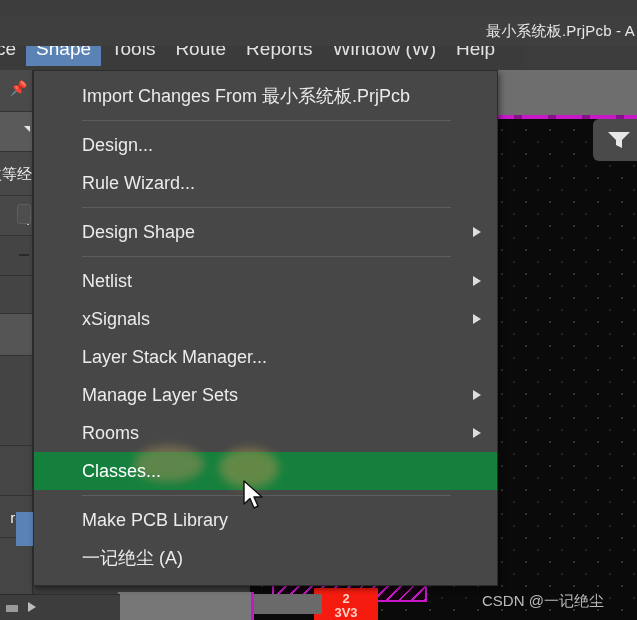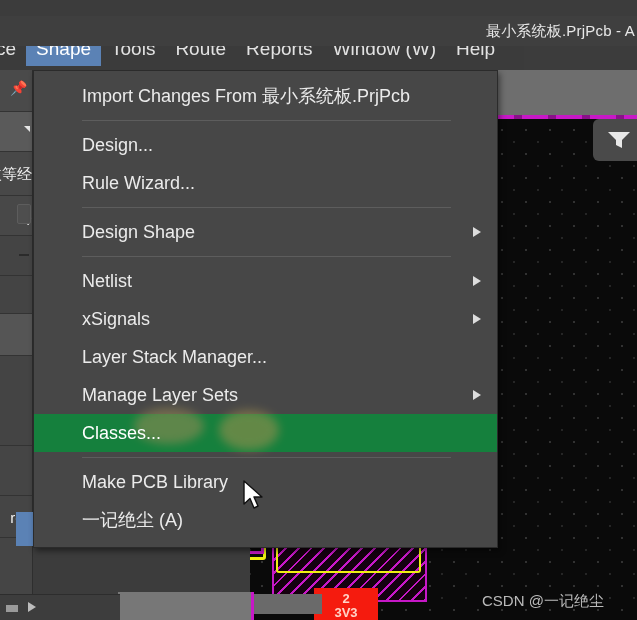--- a/index.html
+++ b/index.html
@@ -306,20 +306,24 @@
 
     <div class="item">
       <span>Layer Stack Manager...</span>
     </div>
 
     <div class="item">
       <span>Manage Layer Sets</span>
       <span class="sub-arrow"></span>
     </div>
 
+    <div class="item">
+      <span>Rooms</span>
+      <span class="sub-arrow"></span>
+    </div>
 
     <div class="item sel">
       <span class="blur-blob" style="left:100px; top:-6px; width:70px; height:36px; background:#9a8b55;"></span>
       <span class="blur-blob" style="left:185px; top:-4px; width:60px; height:40px; background:#a3904f;"></span>
       <span style="position:relative; z-index:2;">Classes...</span>
     </div>
 
     <div class="sep"></div>
 
     <div class="item">

